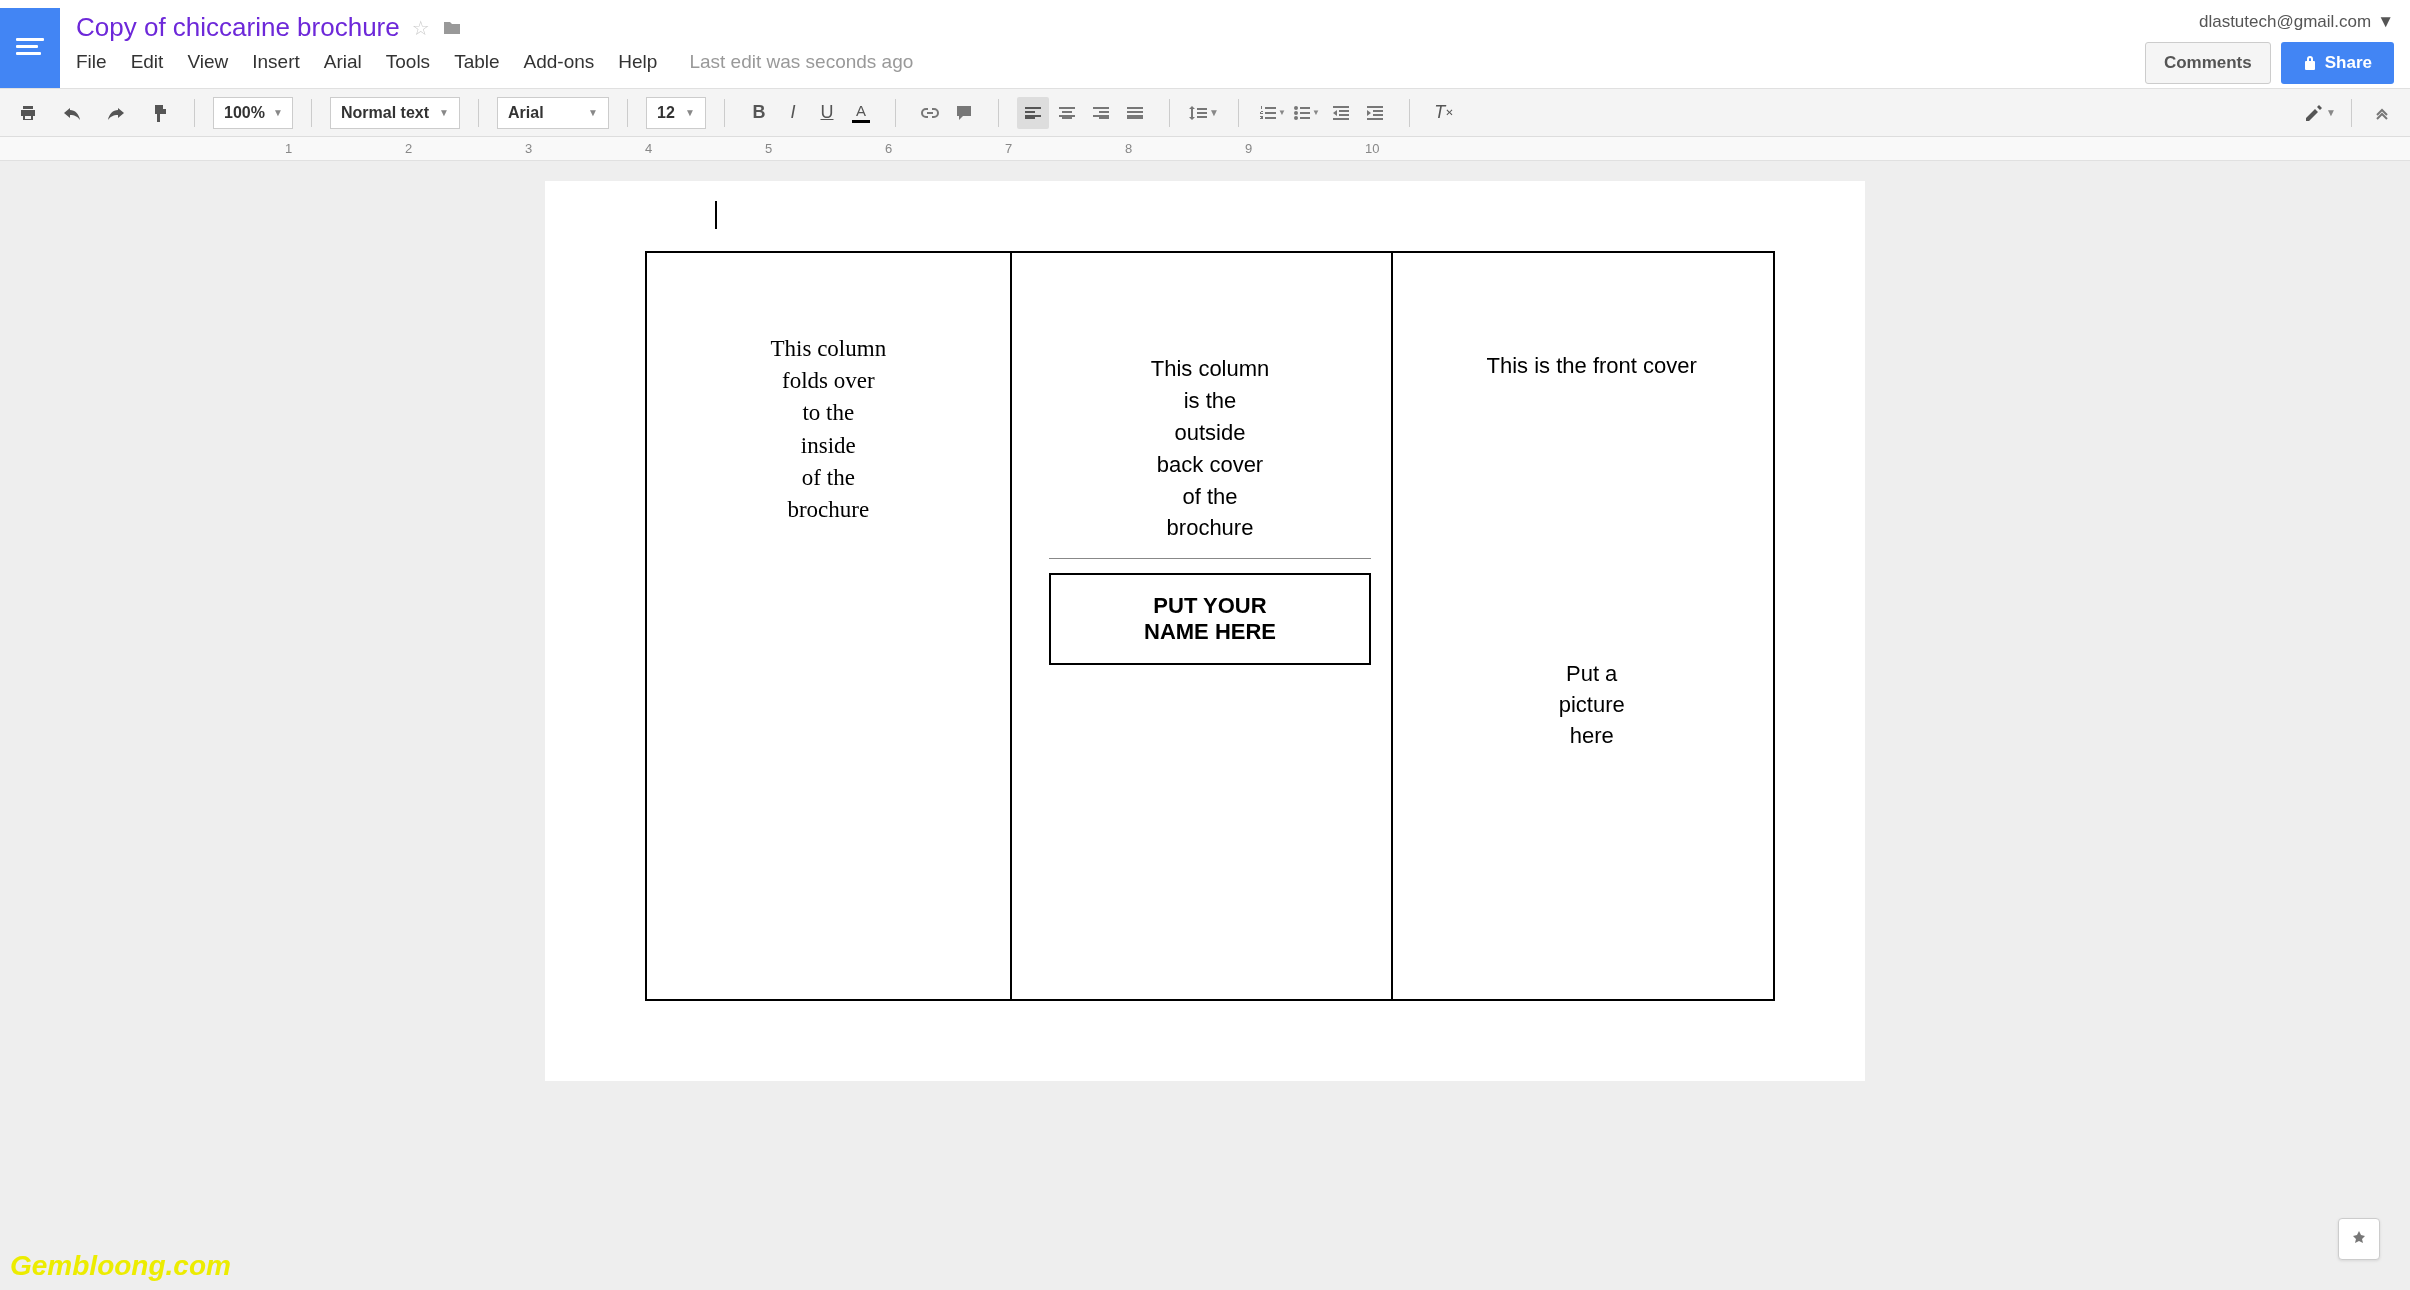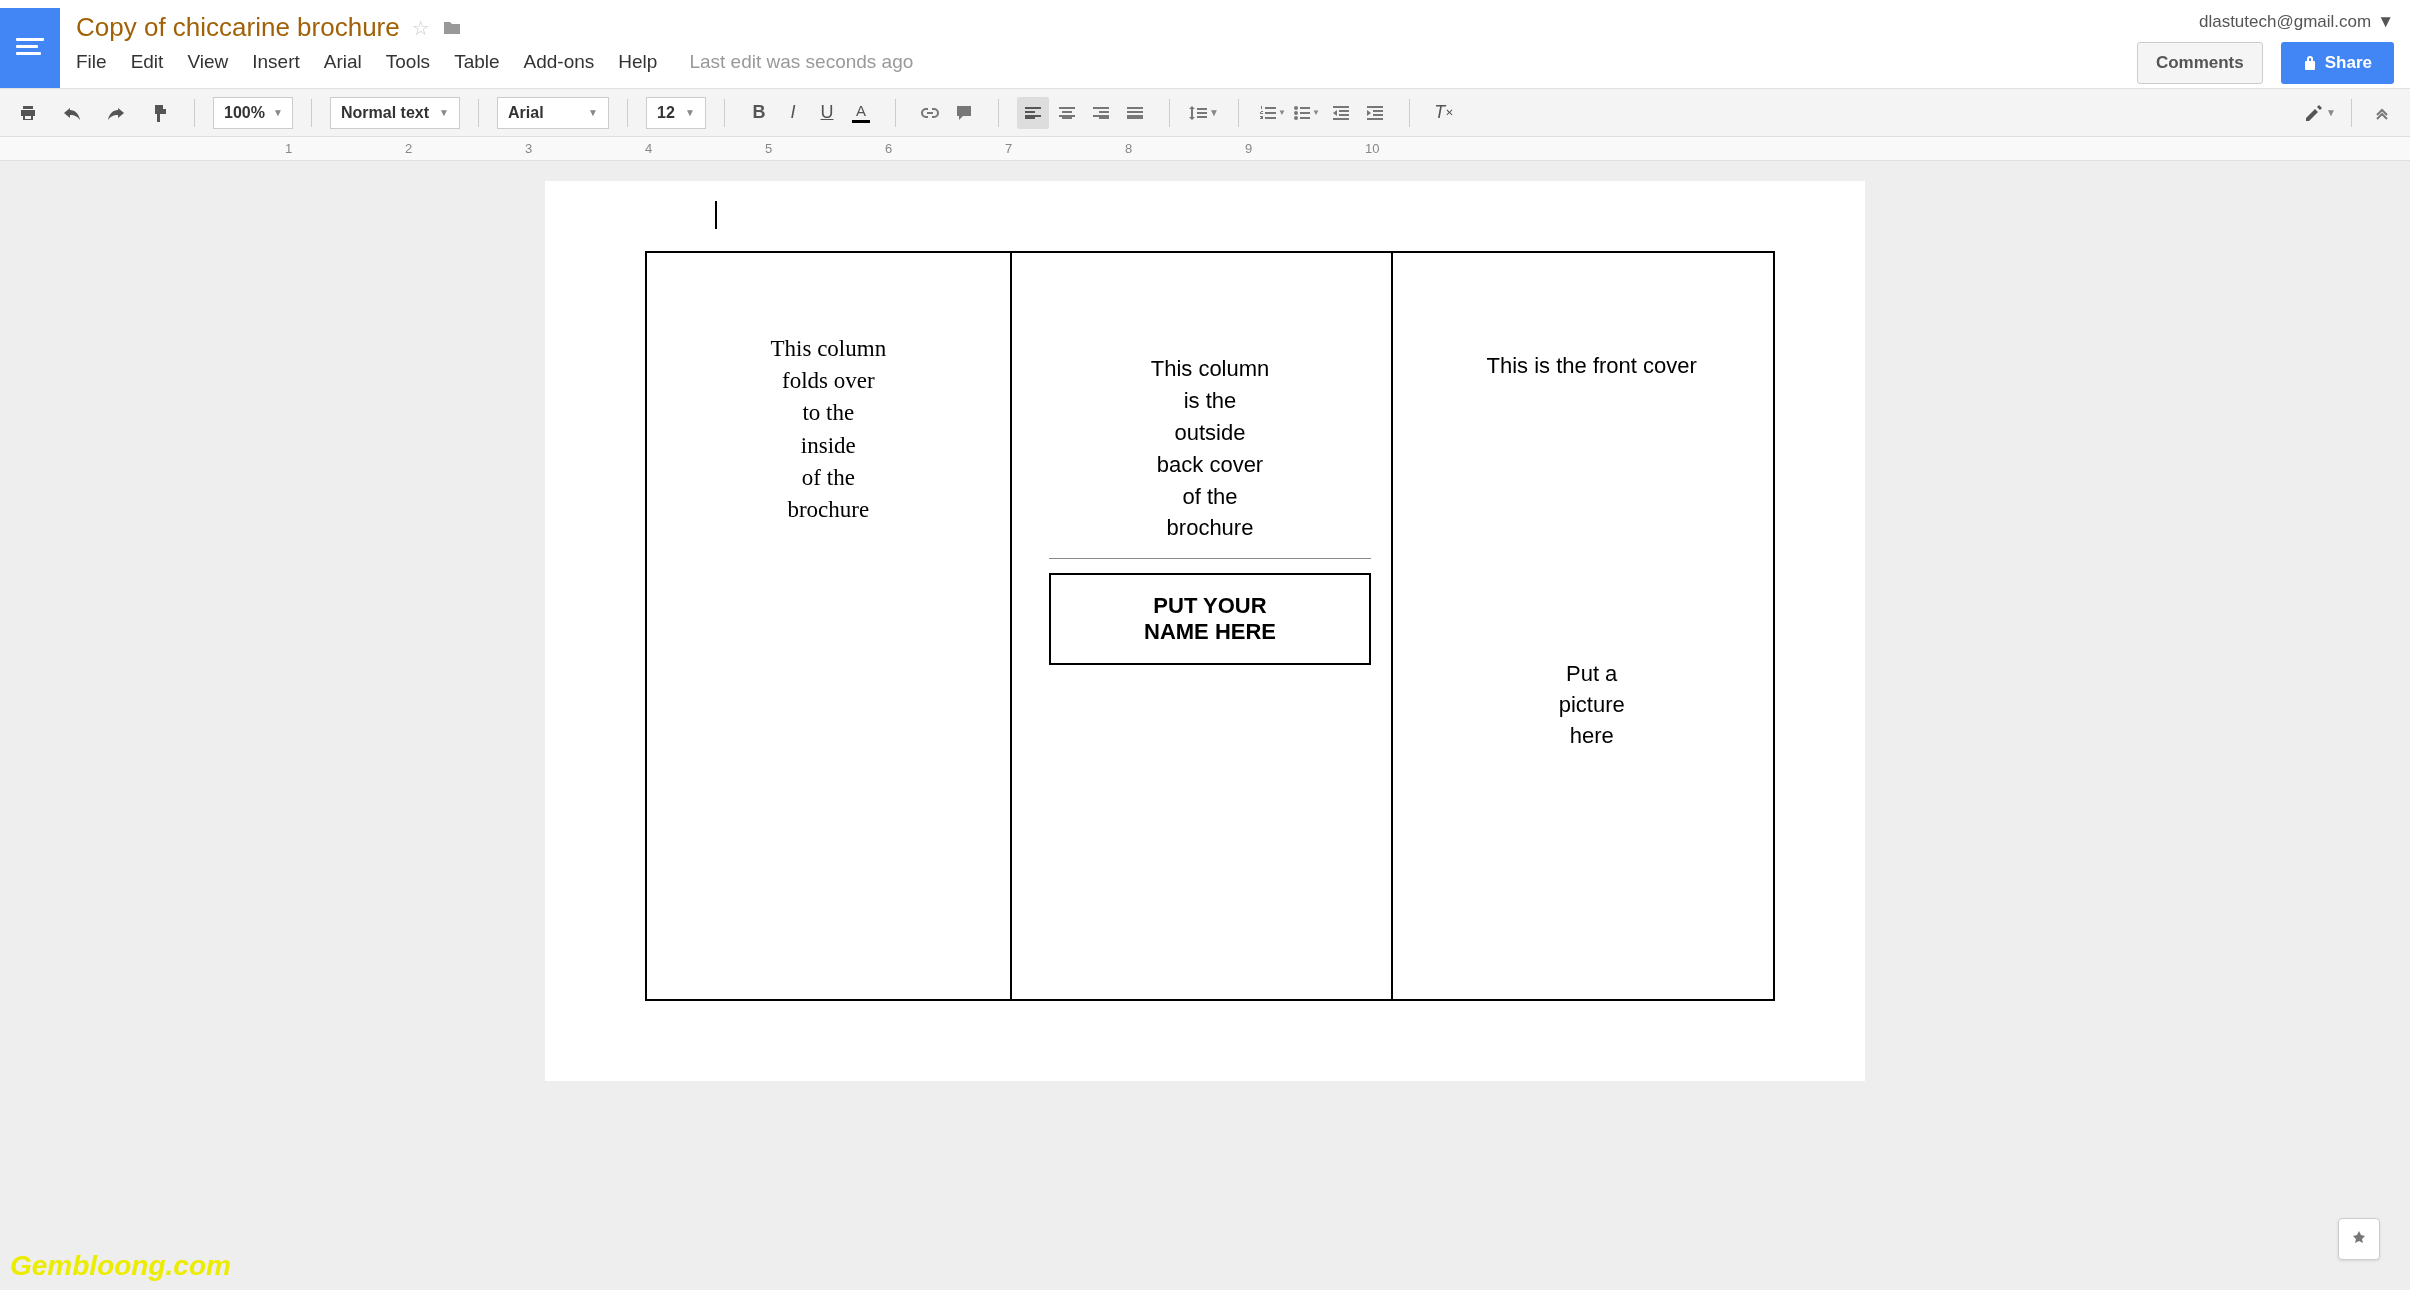--- a/index.html
+++ b/index.html
@@ -7,31 +7,31 @@
 
 .header { display: flex; align-items: flex-start; padding: 8px 16px 0 0; border-bottom: 1px solid #e0e0e0; }
 .logo-box { width: 60px; height: 80px; background: #4285f4; display: flex; align-items: center; justify-content: center; margin-right: 16px; }
 .logo-lines { width: 28px; height: 20px; }
 .logo-lines div { background: #fff; height: 3px; margin-bottom: 4px; border-radius: 1px; }
 .logo-lines div:nth-child(2) { width: 80%; }
 .logo-lines div:nth-child(3) { width: 90%; }
 
 .header-main { flex: 1; }
 .title-row { display: flex; align-items: center; gap: 12px; padding-top: 4px; }
-.doc-title { font-size: 26px; color: #a16207; font-weight: 400; }
+.doc-title { font-size: 26px; color: #6d28d9; font-weight: 400; }
 .star-icon { color: #ccc; font-size: 20px; cursor: pointer; }
 .folder-icon { color: #999; font-size: 20px; cursor: pointer; }
 
 .menu-row { display: flex; align-items: center; gap: 24px; padding: 8px 0 10px 0; }
 .menu-item { font-size: 19px; color: #333; cursor: pointer; }
 .last-edit { font-size: 19px; color: #999; margin-left: 8px; }
 
 .header-right { display: flex; flex-direction: column; align-items: flex-end; gap: 10px; padding-top: 4px; }
 .user-email { font-size: 17px; color: #555; display: flex; align-items: center; gap: 6px; cursor: pointer; }
-.header-buttons { display: flex; gap: 18px; }
+.header-buttons { display: flex; gap: 10px; }
 .btn-comments { background: #f5f5f5; border: 1px solid #ccc; padding: 10px 18px; font-size: 17px; font-weight: bold; color: #555; border-radius: 3px; cursor: pointer; }
 .btn-share { background: #4285f4; color: #fff; border: none; padding: 10px 22px; font-size: 17px; font-weight: bold; border-radius: 3px; cursor: pointer; display: flex; align-items: center; gap: 8px; }
 
 .toolbar { background: #f4f4f4; border-bottom: 1px solid #ddd; height: 48px; display: flex; align-items: center; padding: 0 12px; gap: 12px; }
 .tb-btn { width: 32px; height: 32px; display: flex; align-items: center; justify-content: center; color: #555; cursor: pointer; border-radius: 2px; font-size: 18px; }
 .tb-sep { width: 1px; height: 28px; background: #ccc; margin: 0 6px; }
 .tb-select { background: #fff; border: 1px solid #ccc; height: 32px; padding: 0 10px; display: flex; align-items: center; gap: 8px; cursor: pointer; font-size: 16px; color: #333; }
 .tb-select.zoom { width: 80px; font-weight: bold; }
 .tb-select.style { width: 130px; font-weight: bold; }
 .tb-select.font { width: 112px; font-weight: bold; }

